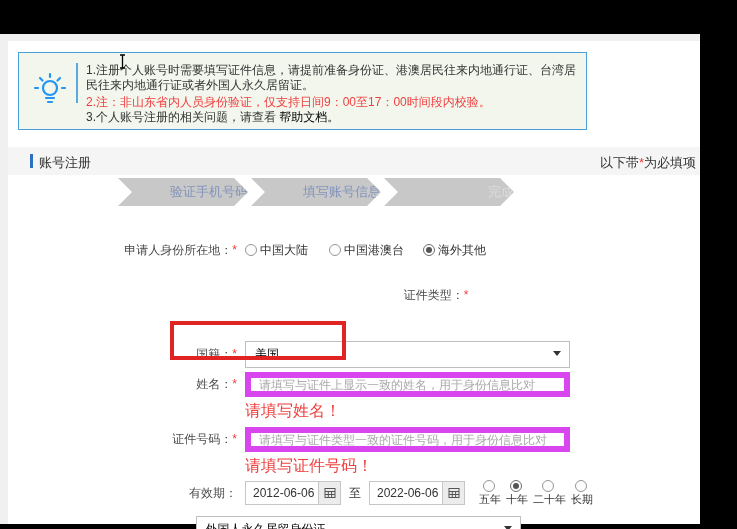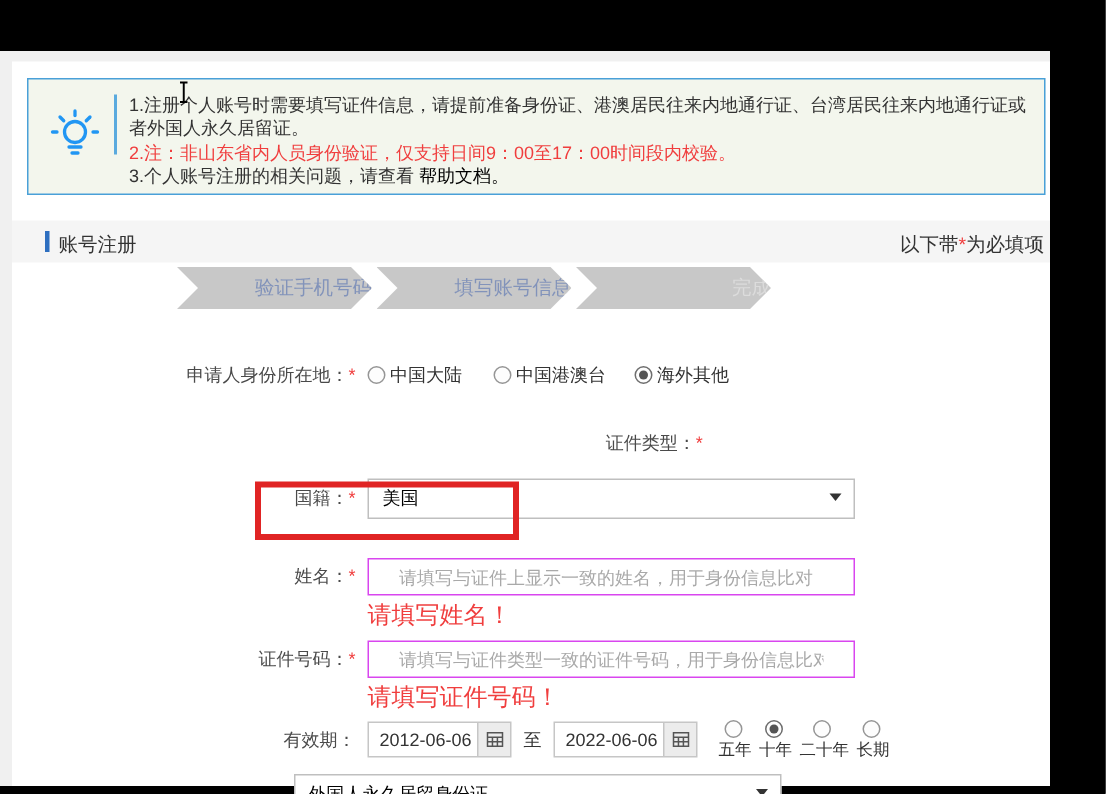--- a/index.html
+++ b/index.html
@@ -2,21 +2,21 @@
 <html><head>
 <meta charset="utf-8">
 <style>
   * { margin:0; padding:0; box-sizing:border-box; }
   html,body { width:737px; height:529px; overflow:hidden; background:#000;
               font-family:"Liberation Sans","DejaVu Sans",sans-serif; }
   .page { position:absolute; left:0; top:34px; width:700px; height:490px; background:#f0f0f0; }
   .panel { position:absolute; left:8px; top:7px; width:692px; height:483px; background:#fff; }
 
   
-  .notice { position:absolute; left:10px; top:11px; width:679px; height:78px;
+  .notice { position:absolute; left:10px; top:11px; width:569px; height:78px;
             background:#f3f6ed; border:1px solid #49a0d8; }
   .notice-icon { position:absolute; left:14px; top:18px; width:34px; height:36px; }
   .notice-divider { position:absolute; left:57px; top:10px; width:2px; height:40px; background:#5aaade; }
   .notice-lines { position:absolute; left:67px; top:10px; right:8px; font-size:12px; line-height:15px; color:#333; }
   .notice-line1 { margin-bottom:2px; }
   .notice-line2 { color:#f03e3e; }
   .notice-link { color:#000000; cursor:pointer; }
   .ibeam { position:absolute; left:110px; top:13px; z-index:30; }
 
   
@@ -33,43 +33,43 @@
           clip-path:polygon(0 0, calc(100% - 14px) 0, 100% 50%, calc(100% - 14px) 100%, 0 100%, 14px 50%); }
   .step.active { background:#3c74bb; color:#fff; }
   .step.todo { color:#dcdcdc; }
 
   
   .row { position:absolute; left:0; width:692px; display:flex; align-items:center; }
   .lbl { width:229px; text-align:right; font-size:12px; color:#4a4a4a; flex:0 0 229px; }
   .fld { margin-left:8px; display:flex; align-items:center; }
   .r-loc { top:198px; height:22px; }
   .r-cert { top:246px; height:26px;flex-direction:column; }
-  .r-nat { top:278px; height:26px;align-items:center; }
+  .r-nat { top:300px; height:26px;align-items:center; }
   .r-name { top:331px; height:25px; }
   .r-err1 { top:362px; height:16px; }
   .r-certno { top:386px; height:25px; }
   .r-err2 { top:417px; height:16px; }
   .r-valid { top:440px; height:24px; }
   .err { margin-left:237px; font-size:16px; color:#f03e3e; line-height:16px; }
 
   .radio { display:inline-block; width:12px; height:12px; border:1px solid #969696; border-radius:50%;
            background:#fdfdfd; margin-right:3px; position:relative; flex:0 0 12px; }
   .radio.checked { border-color:#6e6e6e; }
   .radio.checked::after { content:""; position:absolute; left:2px; top:2px; width:6px; height:6px;
            border-radius:50%; background:#545454; }
   .opt { display:flex; align-items:center; font-size:12px; color:#333; cursor:default; }
   .r-loc .opt { margin-right:21px; width:auto; }
   .r-loc .opt:nth-child(2) { margin-right:19px; }
 
   .selectbox { width:325px; height:27px; border:1px solid #bfbfbf; background:#fff; position:relative;
                font-size:12px; color:#000000; line-height:24px; padding-left:9px; cursor:default; }
   .caret { position:absolute; right:8px; top:9px; width:0; height:0;
            border-left:4px solid transparent; border-right:4px solid transparent; border-top:5px solid #333; }
-  .textinput { width:325px; height:25px; border:1px solid #d946ef; font-size:12px; color:#333;
-               padding:0 20px; font-family:inherit; }
+  .textinput { width:325px; height:25px; border:6px solid #d946ef; font-size:12px; color:#333;
+               padding:0 8px; font-family:inherit; }
   .textinput::placeholder { color:#a9a9a9; opacity:1; }
 
   .datebox { width:96px; height:24px; border:1px solid #c6c6c6; display:flex; align-items:stretch; background:#fff; }
   .dateval { flex:1; border:0; width:62px; font-size:12px; color:#333; padding-left:7px; font-family:inherit; outline:none; }
   .calbtn { width:22px; background:#ececec; border-left:1px solid #c6c6c6; display:flex;
             align-items:center; justify-content:center; cursor:pointer; }
   .to-word { margin:0 8px; font-size:12px; color:#333; }
   .r-valid .opt { margin-right:5px; font-size:11px;flex-direction:column; }
   .valid-opts { margin-left:14px; display:flex; align-items:center; }
 

